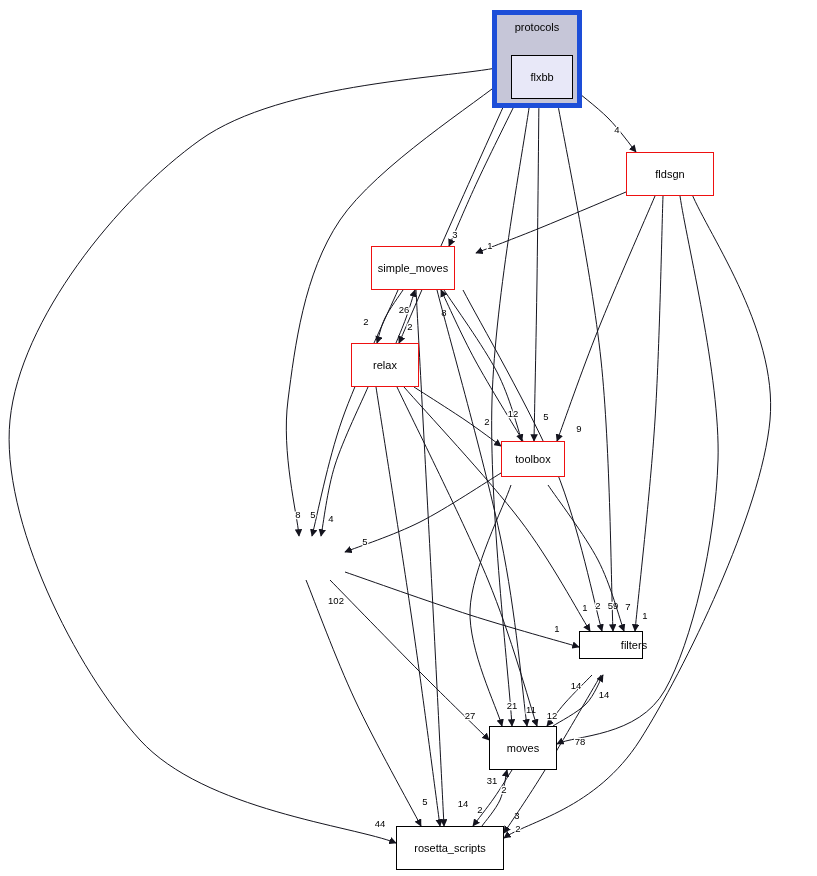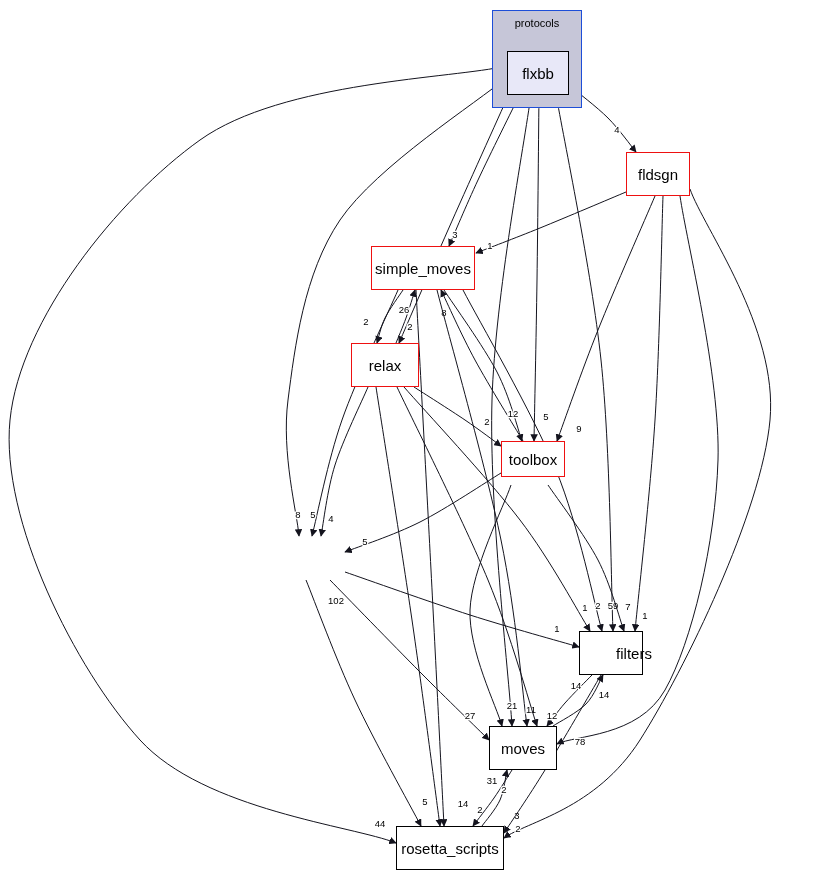--- a/index.html
+++ b/index.html
@@ -10,38 +10,38 @@
   .graph{position:absolute;left:0;top:0;width:817px;height:876px;}
   #edge-layer{position:absolute;left:0;top:0;pointer-events:none;}
   .edge{fill:none;stroke:#14141e;stroke-width:1;}
   .edge-label{
     font-family:"Liberation Sans", sans-serif;font-size:9.5px;fill:#000;
     text-anchor:middle;stroke:#ffffff;stroke-width:2.5px;paint-order:stroke;
   }
   .node{
     position:absolute;box-sizing:border-box;background:#ffffff;border:1px solid #000000;
     display:flex;align-items:center;justify-content:center;
-    font-size:15px;color:#000;cursor:pointer;white-space:nowrap;
+    font-size:11px;color:#000;cursor:pointer;white-space:nowrap;
   }
   .node.red{border-color:#ee1111;}
   .cluster{
     position:absolute;left:492px;top:10px;width:90px;height:98px;
-    box-sizing:border-box;background:#c6c6d8;border:1px solid #1d4ed8;
+    box-sizing:border-box;background:#c6c6d8;border:5px solid #1d4ed8;
   }
   .cluster-label{
     position:absolute;left:0;top:6px;width:100%;text-align:center;
     font-size:11px;color:#000;
   }
   #n-flxbb{left:14px;top:40px;width:62px;height:44px;background:#e8e8f8;border-color:#000;}
-  #n-fldsgn{left:626px;top:152px;width:64px;height:44px;}
-  #n-simple_moves{left:371px;top:246px;width:104px;height:44px;text-align:center;}
+  #n-fldsgn{left:626px;top:152px;width:88px;height:44px;}
+  #n-simple_moves{left:371px;top:246px;width:84px;height:44px;text-align:center;}
   #n-relax{left:351px;top:343px;width:68px;height:44px;text-align:right;}
   #n-toolbox{left:501px;top:441px;width:64px;height:36px;}
   #n-jd2{left:277px;top:536px;width:68px;height:44px;}
-  #n-filters{left:579px;top:631px;width:64px;height:44px;padding-left:46px;}
+  #n-filters{left:579px;top:631px;width:64px;height:28px;padding-left:46px;}
   #n-moves{left:489px;top:726px;width:68px;height:44px;}
   #n-rosetta_scripts{left:396px;top:826px;width:108px;height:44px;}
 </style>
 </head>
 <body>
 
 <div class="graph">
 
   <svg id="edge-layer" width="817" height="876">
     <defs>

